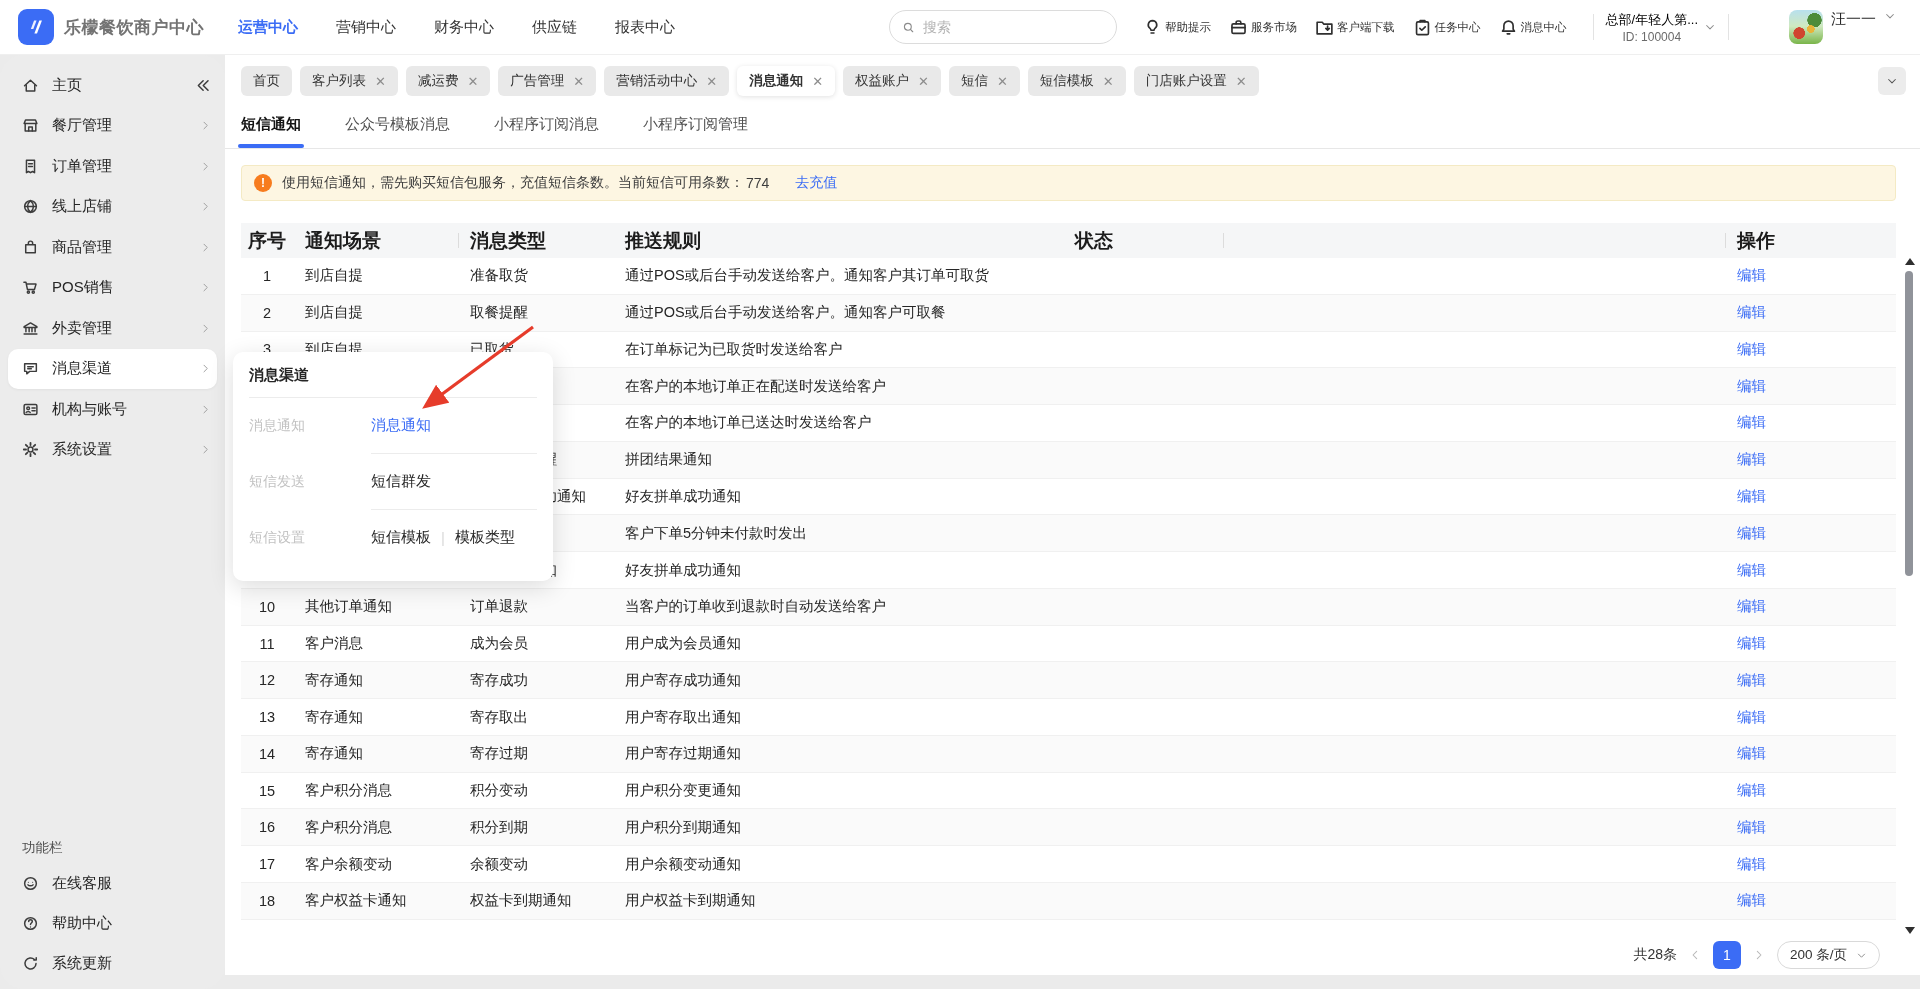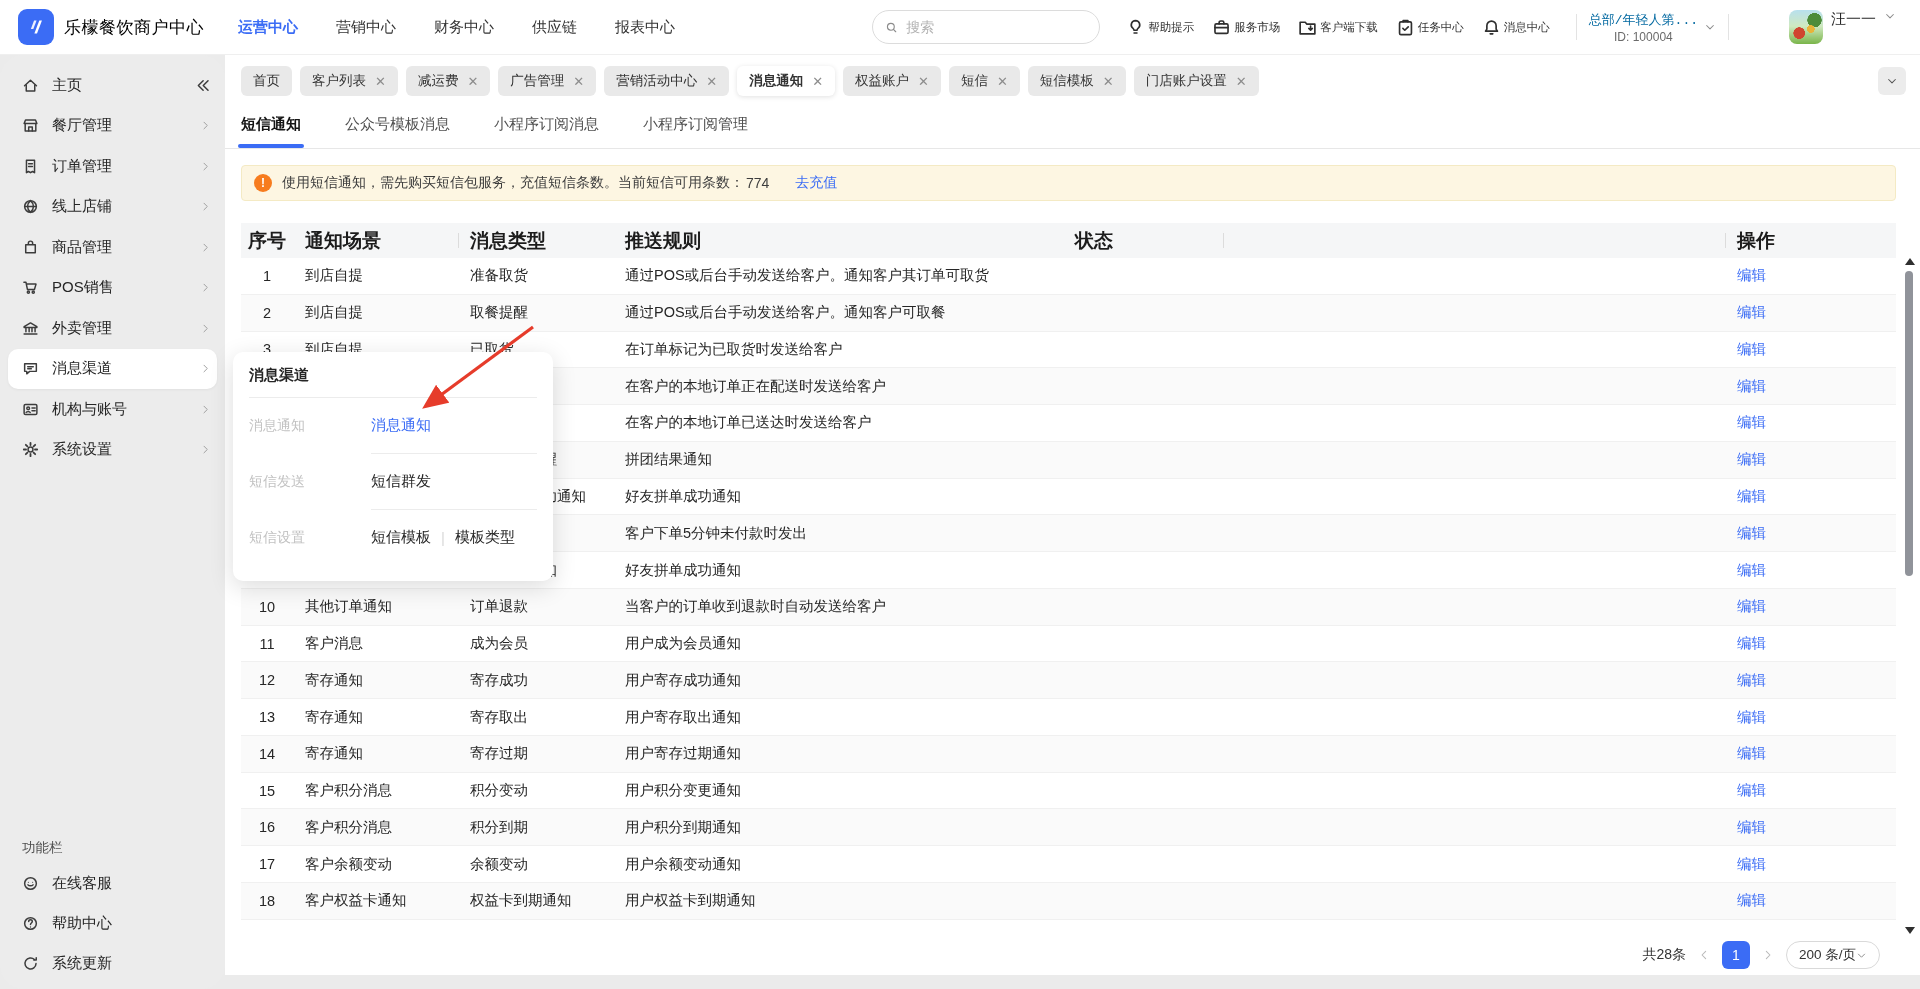--- a/index.html
+++ b/index.html
@@ -8,36 +8,36 @@
   *{margin:0;padding:0;box-sizing:border-box;font-family:"Liberation Sans","DejaVu Sans",sans-serif;}
   html,body{width:1920px;height:989px;overflow:hidden;}
   body{background:#ebebeb;position:relative;}
   .ic{display:inline-flex;align-items:center;justify-content:center;}
   .ic svg{width:100%;height:100%;}
 
   
   .topbar{height:55px;background:#fff;display:flex;align-items:center;padding:0 24px 0 18px;border-bottom:1px solid #efefef;position:relative;z-index:10;}
   .brand{display:flex;align-items:center;gap:10px;}
   .logo{width:36px;height:36px;border-radius:9px;background:var(--blue);display:flex;align-items:center;justify-content:center;}
-  .brand-title{font-size:17px;font-weight:400;color:#000000;letter-spacing:.5px;}
+  .brand-title{font-size:17px;font-weight:700;color:#737373;letter-spacing:.5px;}
   .main-nav{display:flex;gap:38px;margin-left:34px;}
   .nav-item{font-size:15px;color:#333;cursor:pointer;white-space:nowrap;}
   .nav-item.active{color:var(--blue);font-weight:600;}
   .search-wrap{margin-left:auto;margin-right:26px;width:228px;height:34px;border:1px solid #dcdcdc;border-radius:17px;display:flex;align-items:center;padding:4px 12px;gap:8px;color:#b3b3b3;}
   .search-wrap .ic{width:15px;height:15px;color:#8c8c8c;}
   .search-wrap input{border:none;outline:none;flex:1;font-size:14px;color:#333;background:transparent;}
   .search-wrap input::placeholder{color:#b3b3b3;}
   .quick-actions{display:flex;gap:18px;margin-right:14px;}
   .qa{display:flex;flex-direction:row;align-items:center;gap:3px;cursor:pointer;color:#2f2f2f;}
   .qa .ic{width:19px;height:19px;}
   .qa-label{font-size:11.5px;color:#333;white-space:nowrap;}
   .vdiv{width:1px;height:26px;background:#e3e3e3;margin:0 12px;}
   .org-switcher{display:flex;align-items:center;gap:6px;cursor:pointer;}
   .org-meta{text-align:center;}
-  .org-name{font-size:13px;color:#0369a1;white-space:nowrap;font-family:Liberation Mono, monospace;}
+  .org-name{font-size:13px;color:#000000;white-space:nowrap;}
   .org-id{font-size:12px;color:#6b6b6b;margin-top:1px;}
   .chev{width:12px;height:12px;color:#8c8c8c;}
   .user-box{display:flex;align-items:flex-start;gap:8px;cursor:pointer;margin-left:48px;}
   .avatar{width:34px;height:34px;border-radius:8px;background:
     radial-gradient(circle at 30% 68%, #d0452f 0 17%, transparent 18%),
     radial-gradient(circle at 64% 56%, #e8b43a 0 13%, transparent 14%),
     radial-gradient(circle at 75% 30%, #4d8c3a 0 20%, transparent 21%),
     linear-gradient(180deg,#b8e0ee 0%,#cfe9c0 48%,#7ab54a 100%);}
   .user-name{font-size:15px;color:#1f1f1f;}
 
@@ -90,21 +90,21 @@
 
   .vscroll{position:absolute;right:5px;top:203px;width:12px;height:676px;}
   .vs-up,.vs-down{position:absolute;left:2px;width:0;height:0;border-left:5px solid transparent;border-right:5px solid transparent;cursor:pointer;}
   .vs-up{top:0;border-bottom:7px solid #2f2f2f;}
   .vs-down{bottom:0;border-top:7px solid #2f2f2f;}
   .vthumb{position:absolute;top:13px;left:2px;width:8px;height:305px;border-radius:4px;background:#90939a;cursor:pointer;}
 
   .pagination{position:absolute;right:40px;bottom:6px;height:28px;display:flex;align-items:center;gap:12px;font-size:14px;color:#333;}
   .pg-chev{width:12px;height:12px;color:#b9b9b9;cursor:pointer;}
   .pg-page{width:28px;height:28px;border-radius:6px;background:var(--blue);color:#fff;display:flex;align-items:center;justify-content:center;font-size:14px;cursor:pointer;}
-  .pg-size{height:28px;border:1px solid #d9d9d9;border-radius:15px;padding:0 12px;display:flex;align-items:center;gap:0;font-size:13.5px;color:#333;cursor:pointer;background:#fff;}
+  .pg-size{height:28px;border:1px solid #d9d9d9;border-radius:15px;padding:0 12px;display:flex;align-items:center;gap:9px;font-size:13.5px;color:#333;cursor:pointer;background:#fff;}
   .pg-size .ic{width:11px;height:11px;color:#8c8c8c;}
 
   
   .popup{position:absolute;left:233px;top:352px;width:320px;background:#fff;border-radius:10px;box-shadow:0 6px 24px rgba(0,0,0,.14);padding:14px 16px 16px;z-index:50;}
   .popup-title{font-size:15px;color:#262626;font-weight:600;}
   .popup-divider{border-top:1px solid #ececec;margin-top:12px;}
   .popup-row{height:55px;display:flex;align-items:center;}
   .popup-label{width:122px;font-size:14px;color:#c2c2c2;flex:none;}
   .popup-links{display:flex;align-items:center;gap:10px;font-size:15px;color:#262626;}
   .popup-link{cursor:pointer;}

